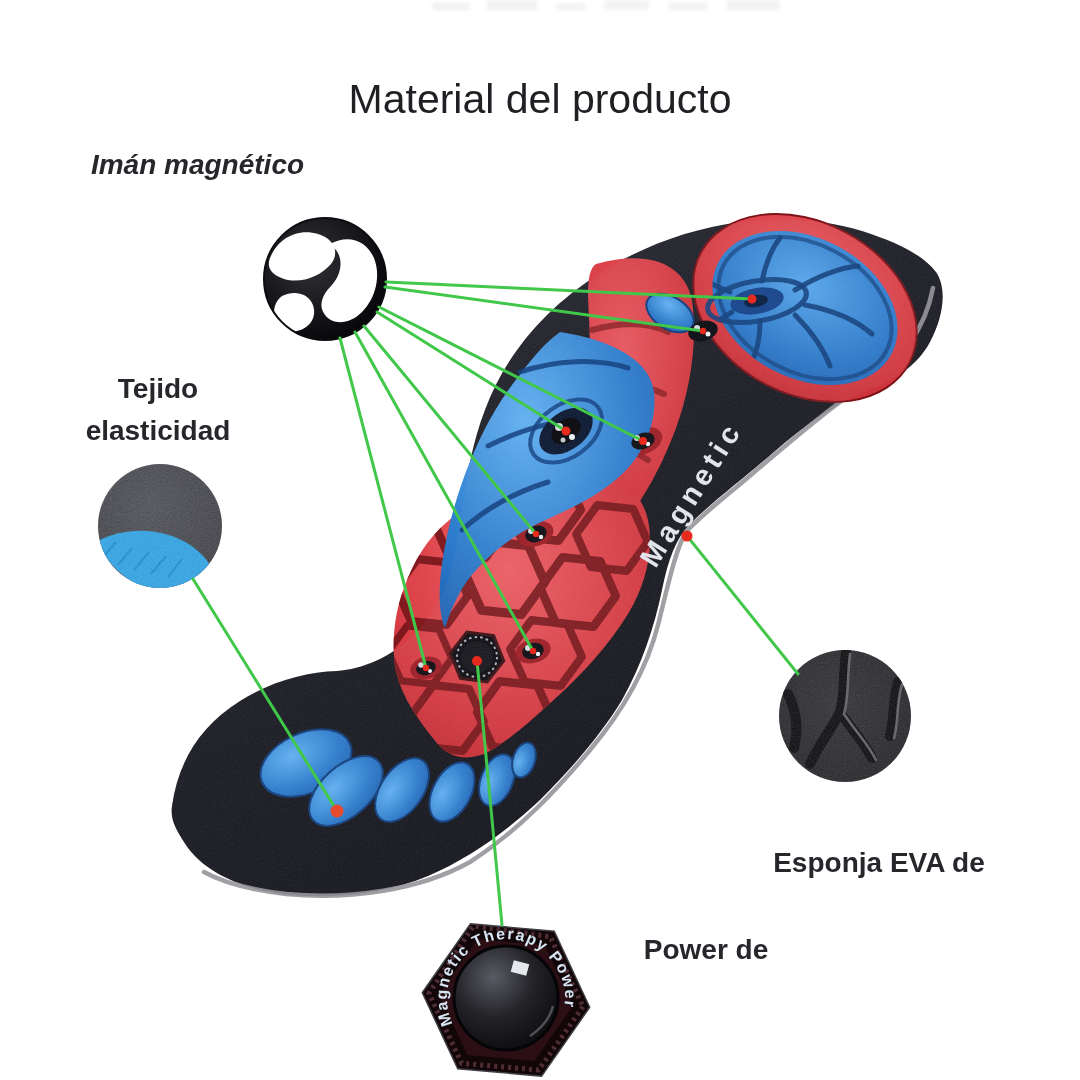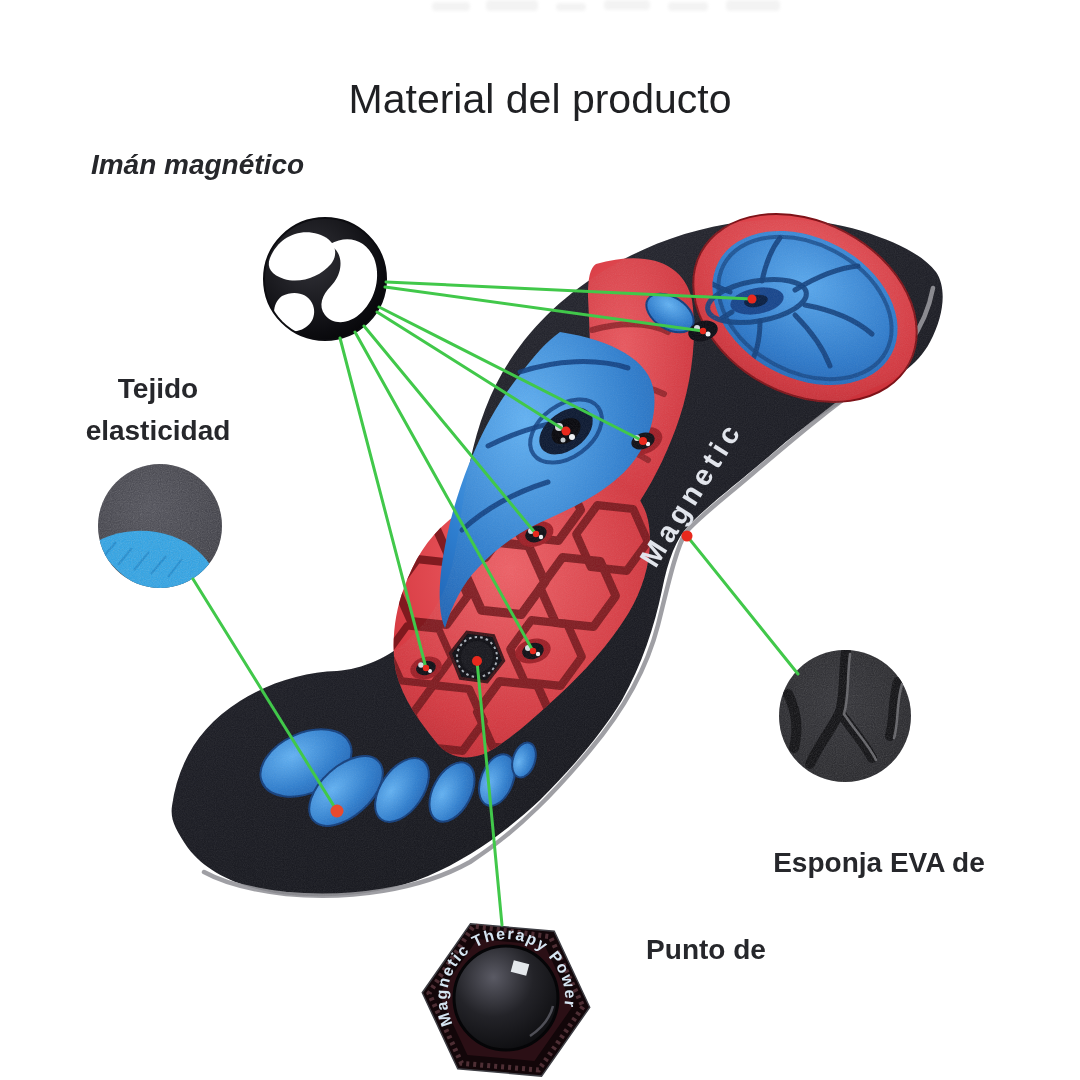--- a/index.html
+++ b/index.html
@@ -307,14 +307,14 @@
 <div class="callout-label lbl-fabric">
   <div>Tejido</div>
   <div>elasticidad</div>
 </div>
 
 <div class="callout-label lbl-eva">
   <div>Esponja EVA de</div>
 </div>
 
 <div class="callout-label lbl-gel">
-  <div>Punto de</div>
+  <div>Power de</div>
 </div>
 
 </body></html>

